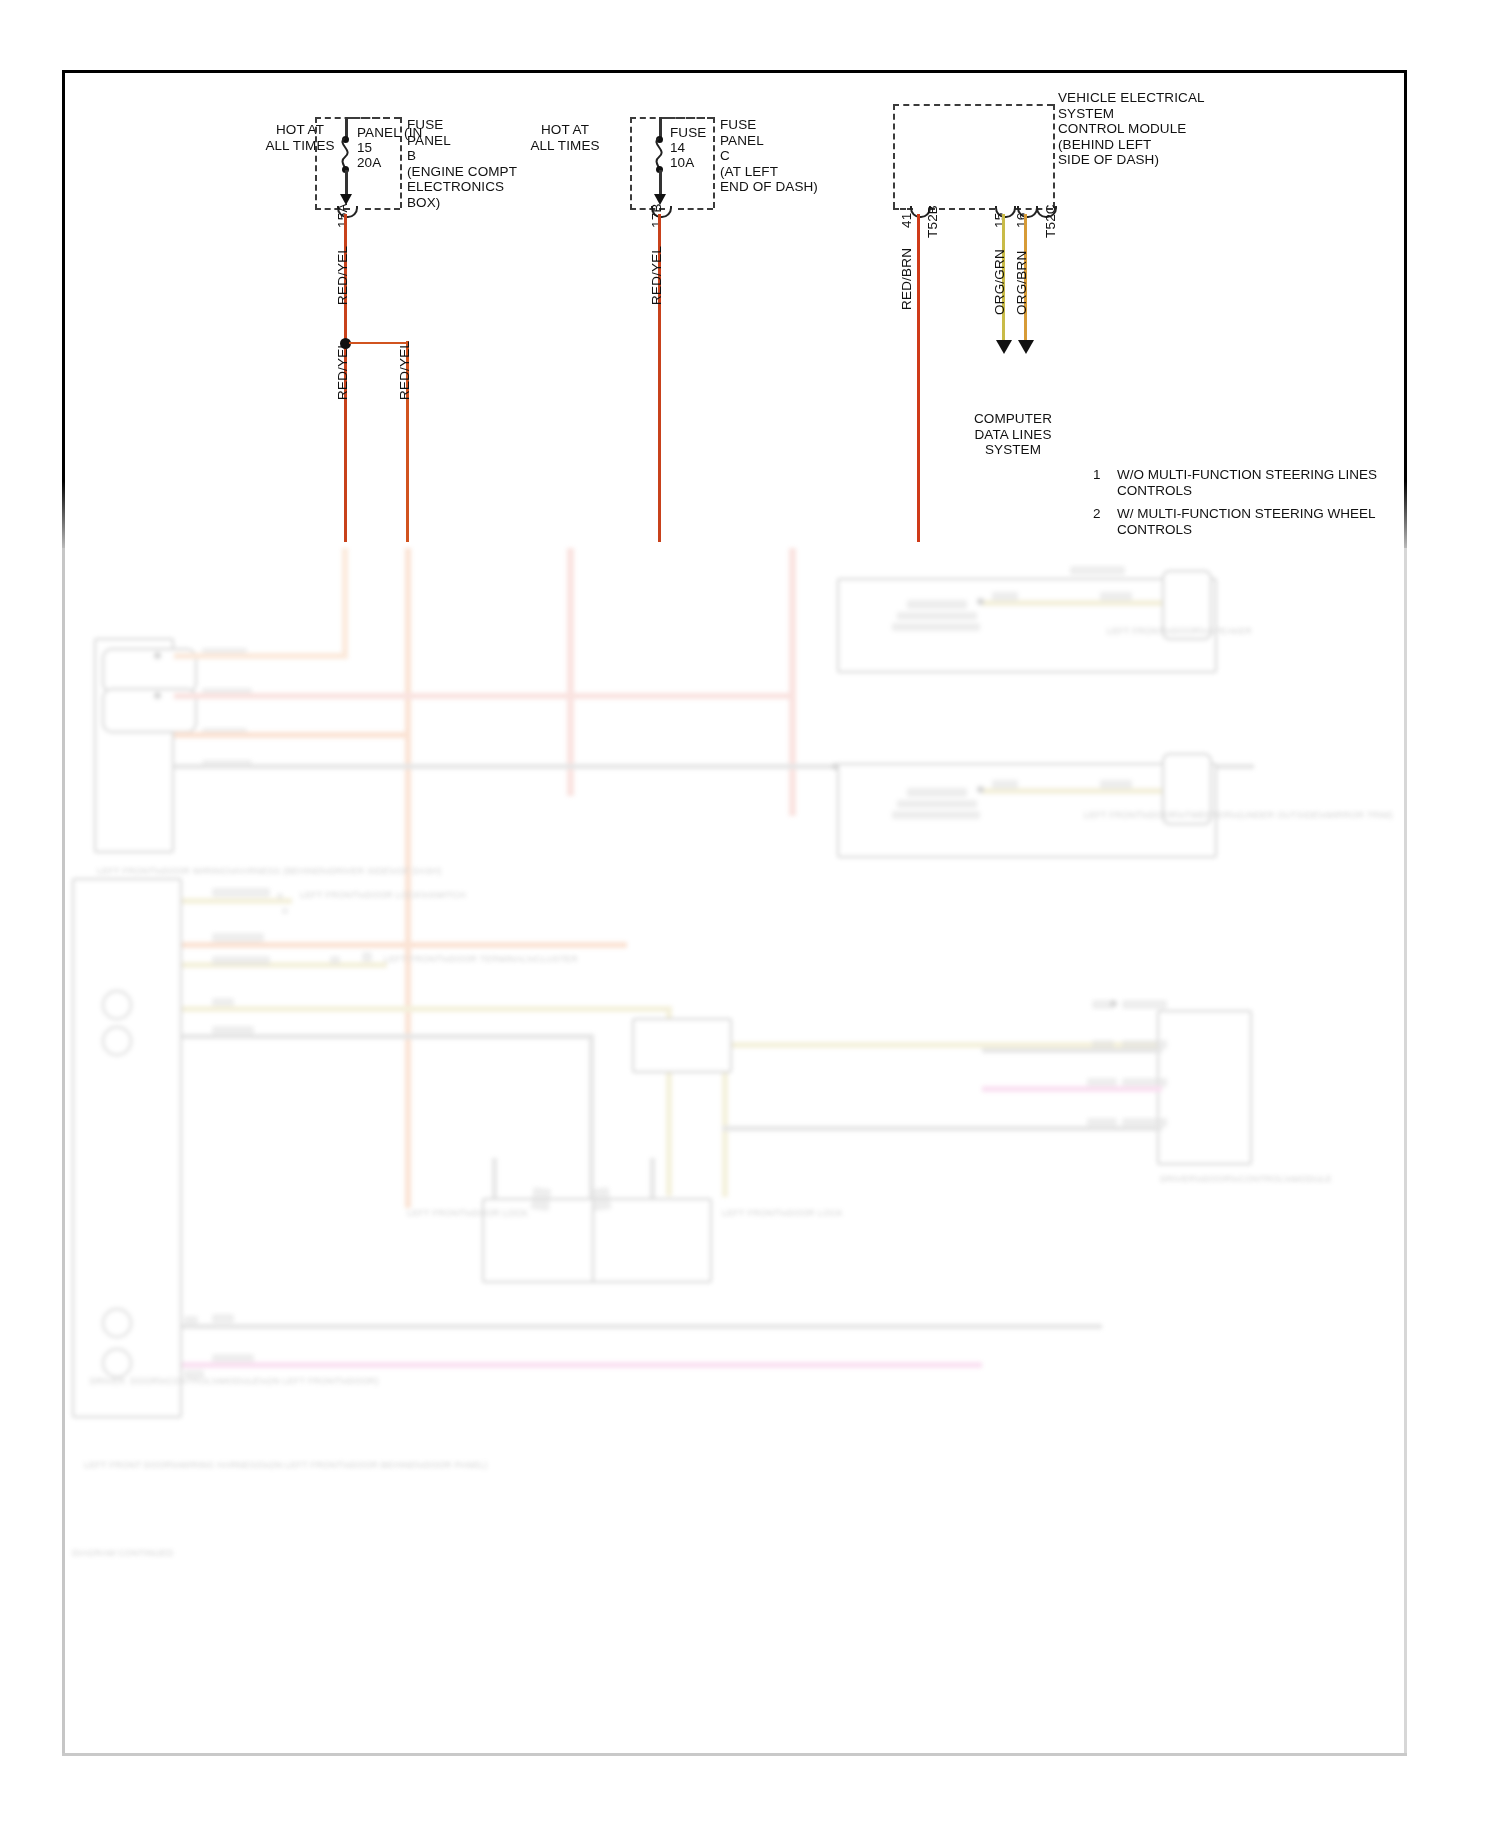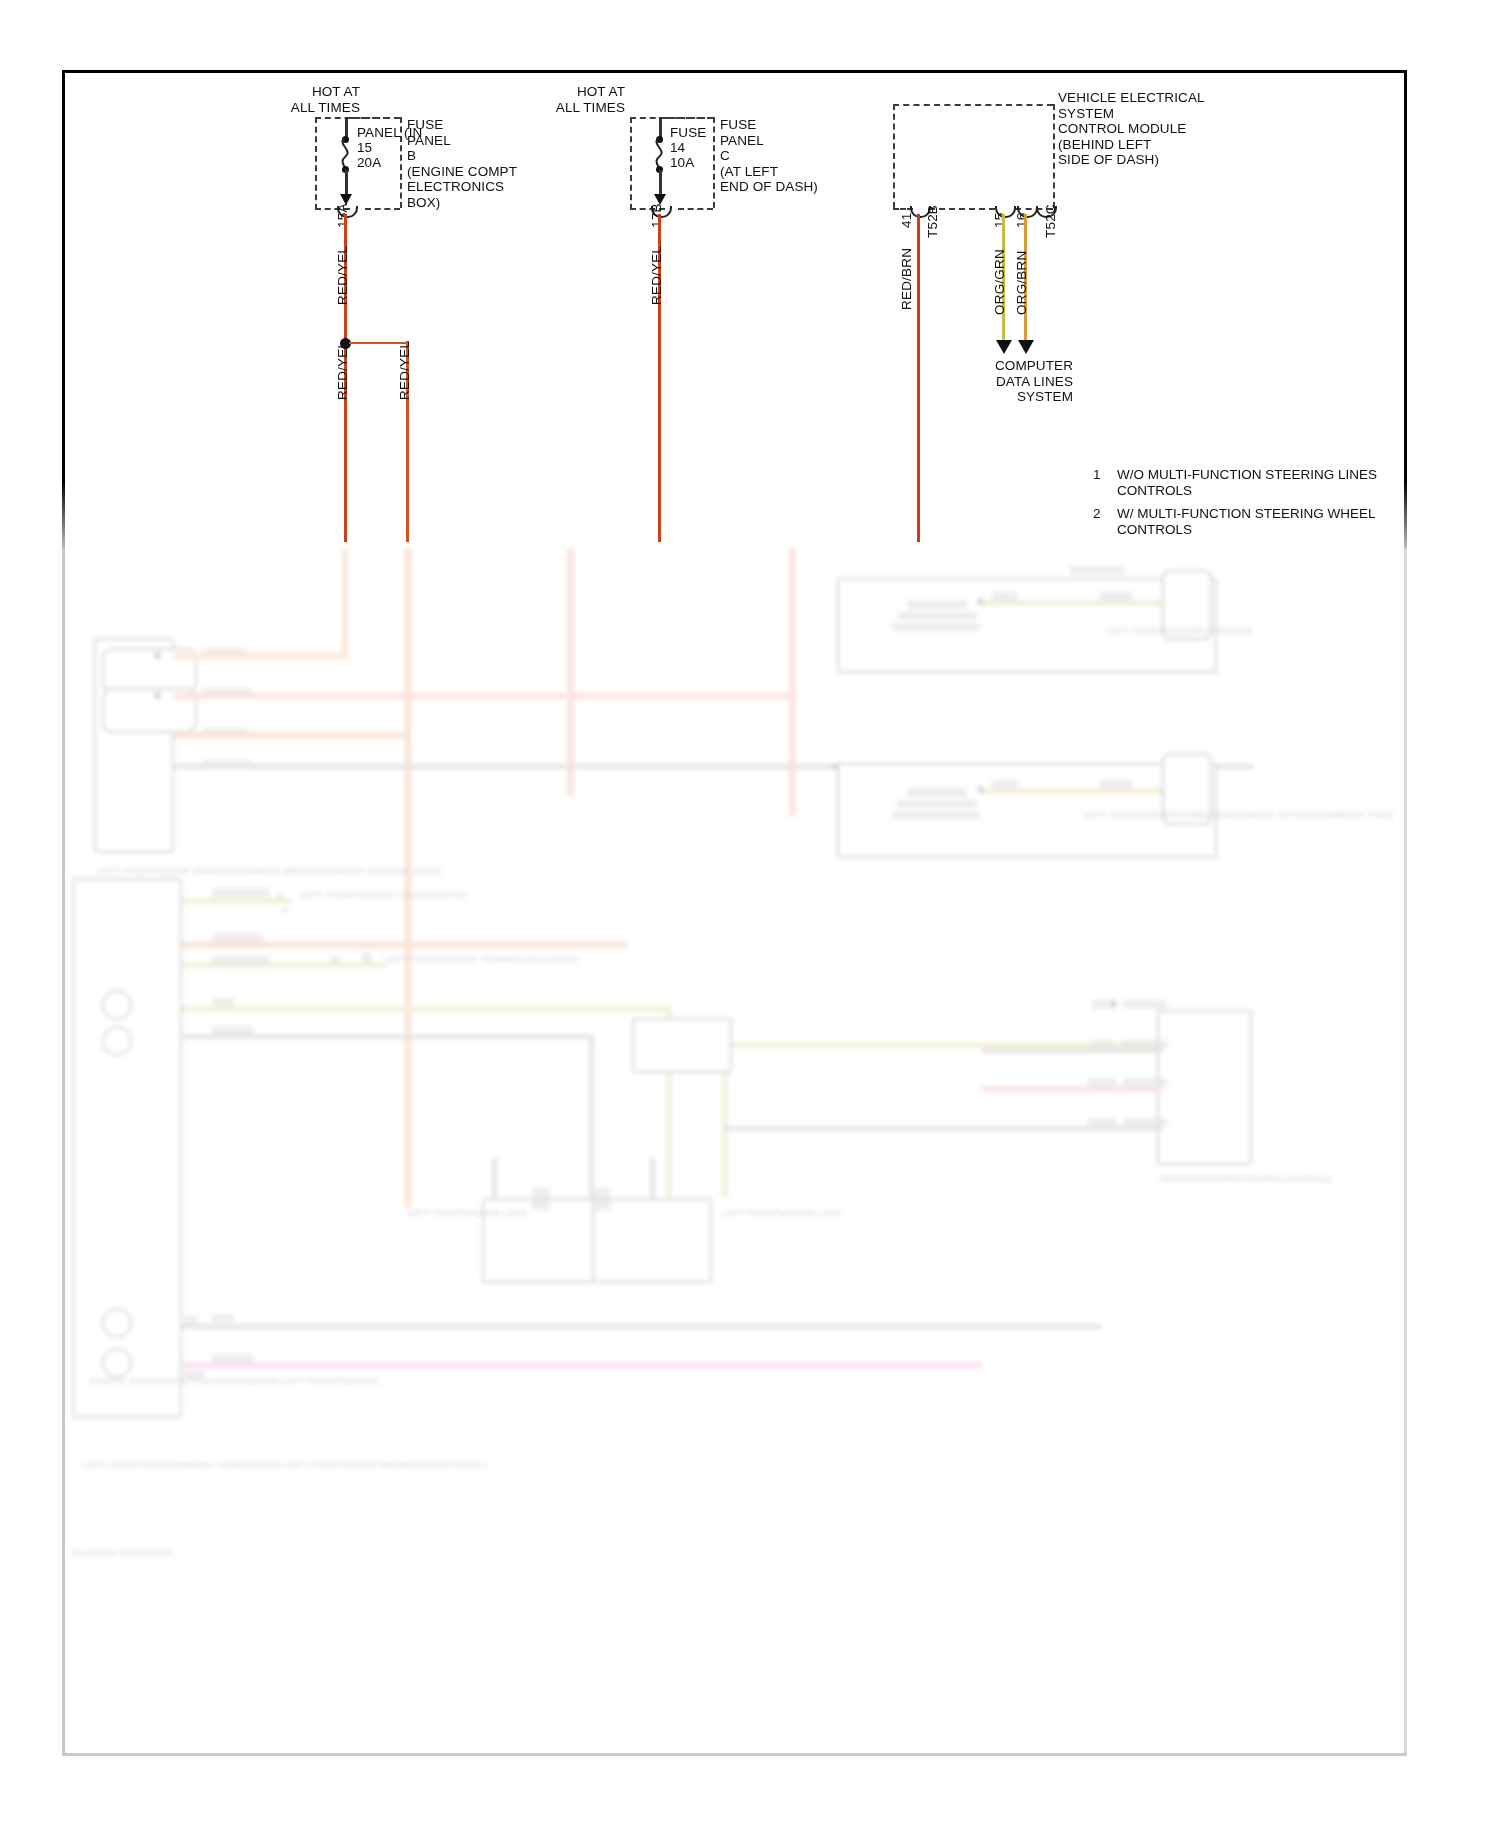--- a/index.html
+++ b/index.html
@@ -18,21 +18,21 @@
   .frame-left{position:absolute;left:62px;top:70px;width:3px;height:478px;
      background:linear-gradient(to bottom,#000 0%,#000 86%,#b9b9b9 100%);}
   .frame-right{position:absolute;left:1404px;top:70px;width:3px;height:478px;
      background:linear-gradient(to bottom,#000 0%,#000 86%,#b9b9b9 100%);}
   .frame-left-faded{position:absolute;left:62px;top:548px;width:3px;height:1208px;background:#c6c6c6;}
   .frame-right-faded{position:absolute;left:1404px;top:548px;width:3px;height:1208px;background:#d7d7d7;}
   .frame-bottom{position:absolute;left:62px;top:1753px;width:1345px;height:3px;background:#c9c9c9;}
 
   
   .lbl{position:absolute;font-size:13.5px;color:#111;line-height:15.5px;white-space:pre;letter-spacing:.1px;}
-  .lbl.c{text-align:right;}
+  .lbl.c{text-align:center;margin-top:38px;}
   .vlbl{position:absolute;font-size:13.5px;color:#111;white-space:nowrap;
         transform-origin:0 0;transform:rotate(-90deg);letter-spacing:.2px;}
 
   
   .wire{position:absolute;}
   .w-redyel{background:#c8411b;}
   .w-redyel-2{background:#d1531f;}
   .w-redbrn{background:#cf3a18;}
   .w-orggrn{background:#c9bb48;}
   .w-orgbrn{background:#d79b36;}
@@ -205,21 +205,21 @@
 
     <div class="cup" style="left:1017px;top:206px;"></div>
     <div class="vlbl" style="left:1014px;top:228px;">16</div>
     <div class="wireline w-orgbrn" style="left:1024px;top:214px;height:134px;"></div>
     <div class="vlbl" style="left:1014px;top:315px;">ORG/BRN</div>
     <div class="arrow-down big" style="left:1018px;top:340px;"></div>
 
     <div class="cup" style="left:1036px;top:206px;"></div>
     <div class="vlbl" style="left:1043px;top:238px;">T52C</div>
 
-    <div class="lbl c" style="left:953px;top:358px;width:120px;">COMPUTER
+    <div class="lbl c" style="left:953px;top:373px;width:120px;">COMPUTER
 DATA LINES
 SYSTEM</div>
   </div>
 
   <div>
     <div class="legend-num" style="left:1093px;top:467px;">1</div>
     <div class="legend-txt" style="left:1117px;top:467px;">W/O MULTI-FUNCTION STEERING LINES
 CONTROLS</div>
     <div class="legend-num" style="left:1093px;top:506px;">2</div>
     <div class="legend-txt" style="left:1117px;top:506px;">W/ MULTI-FUNCTION STEERING WHEEL

